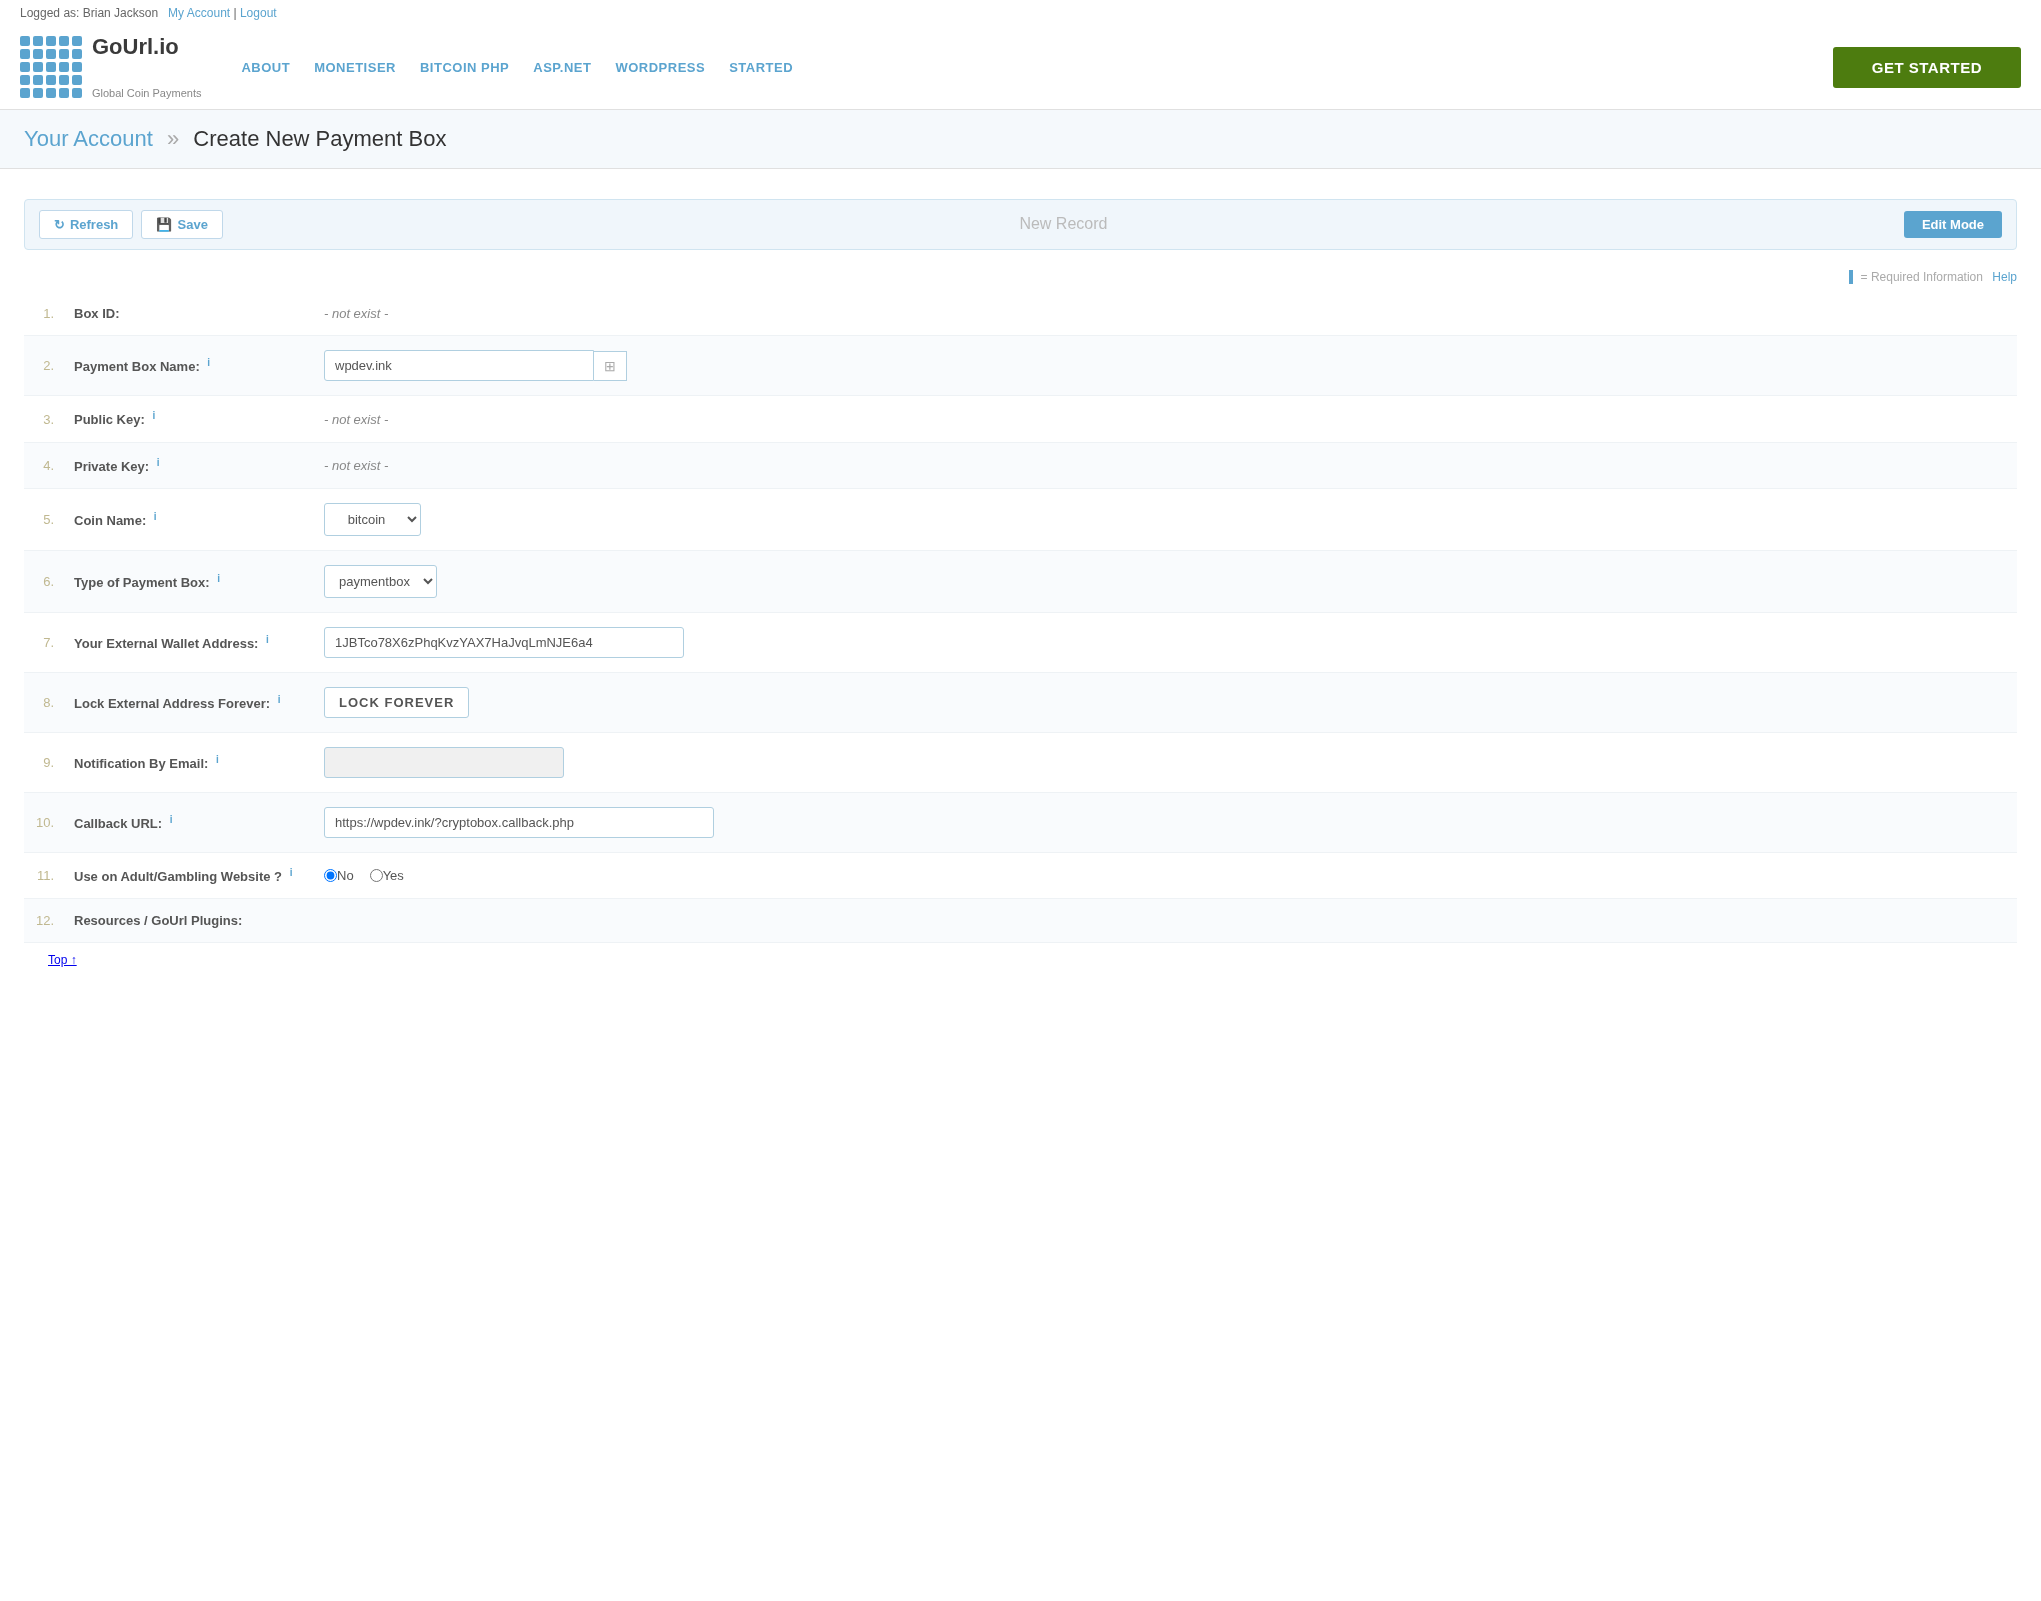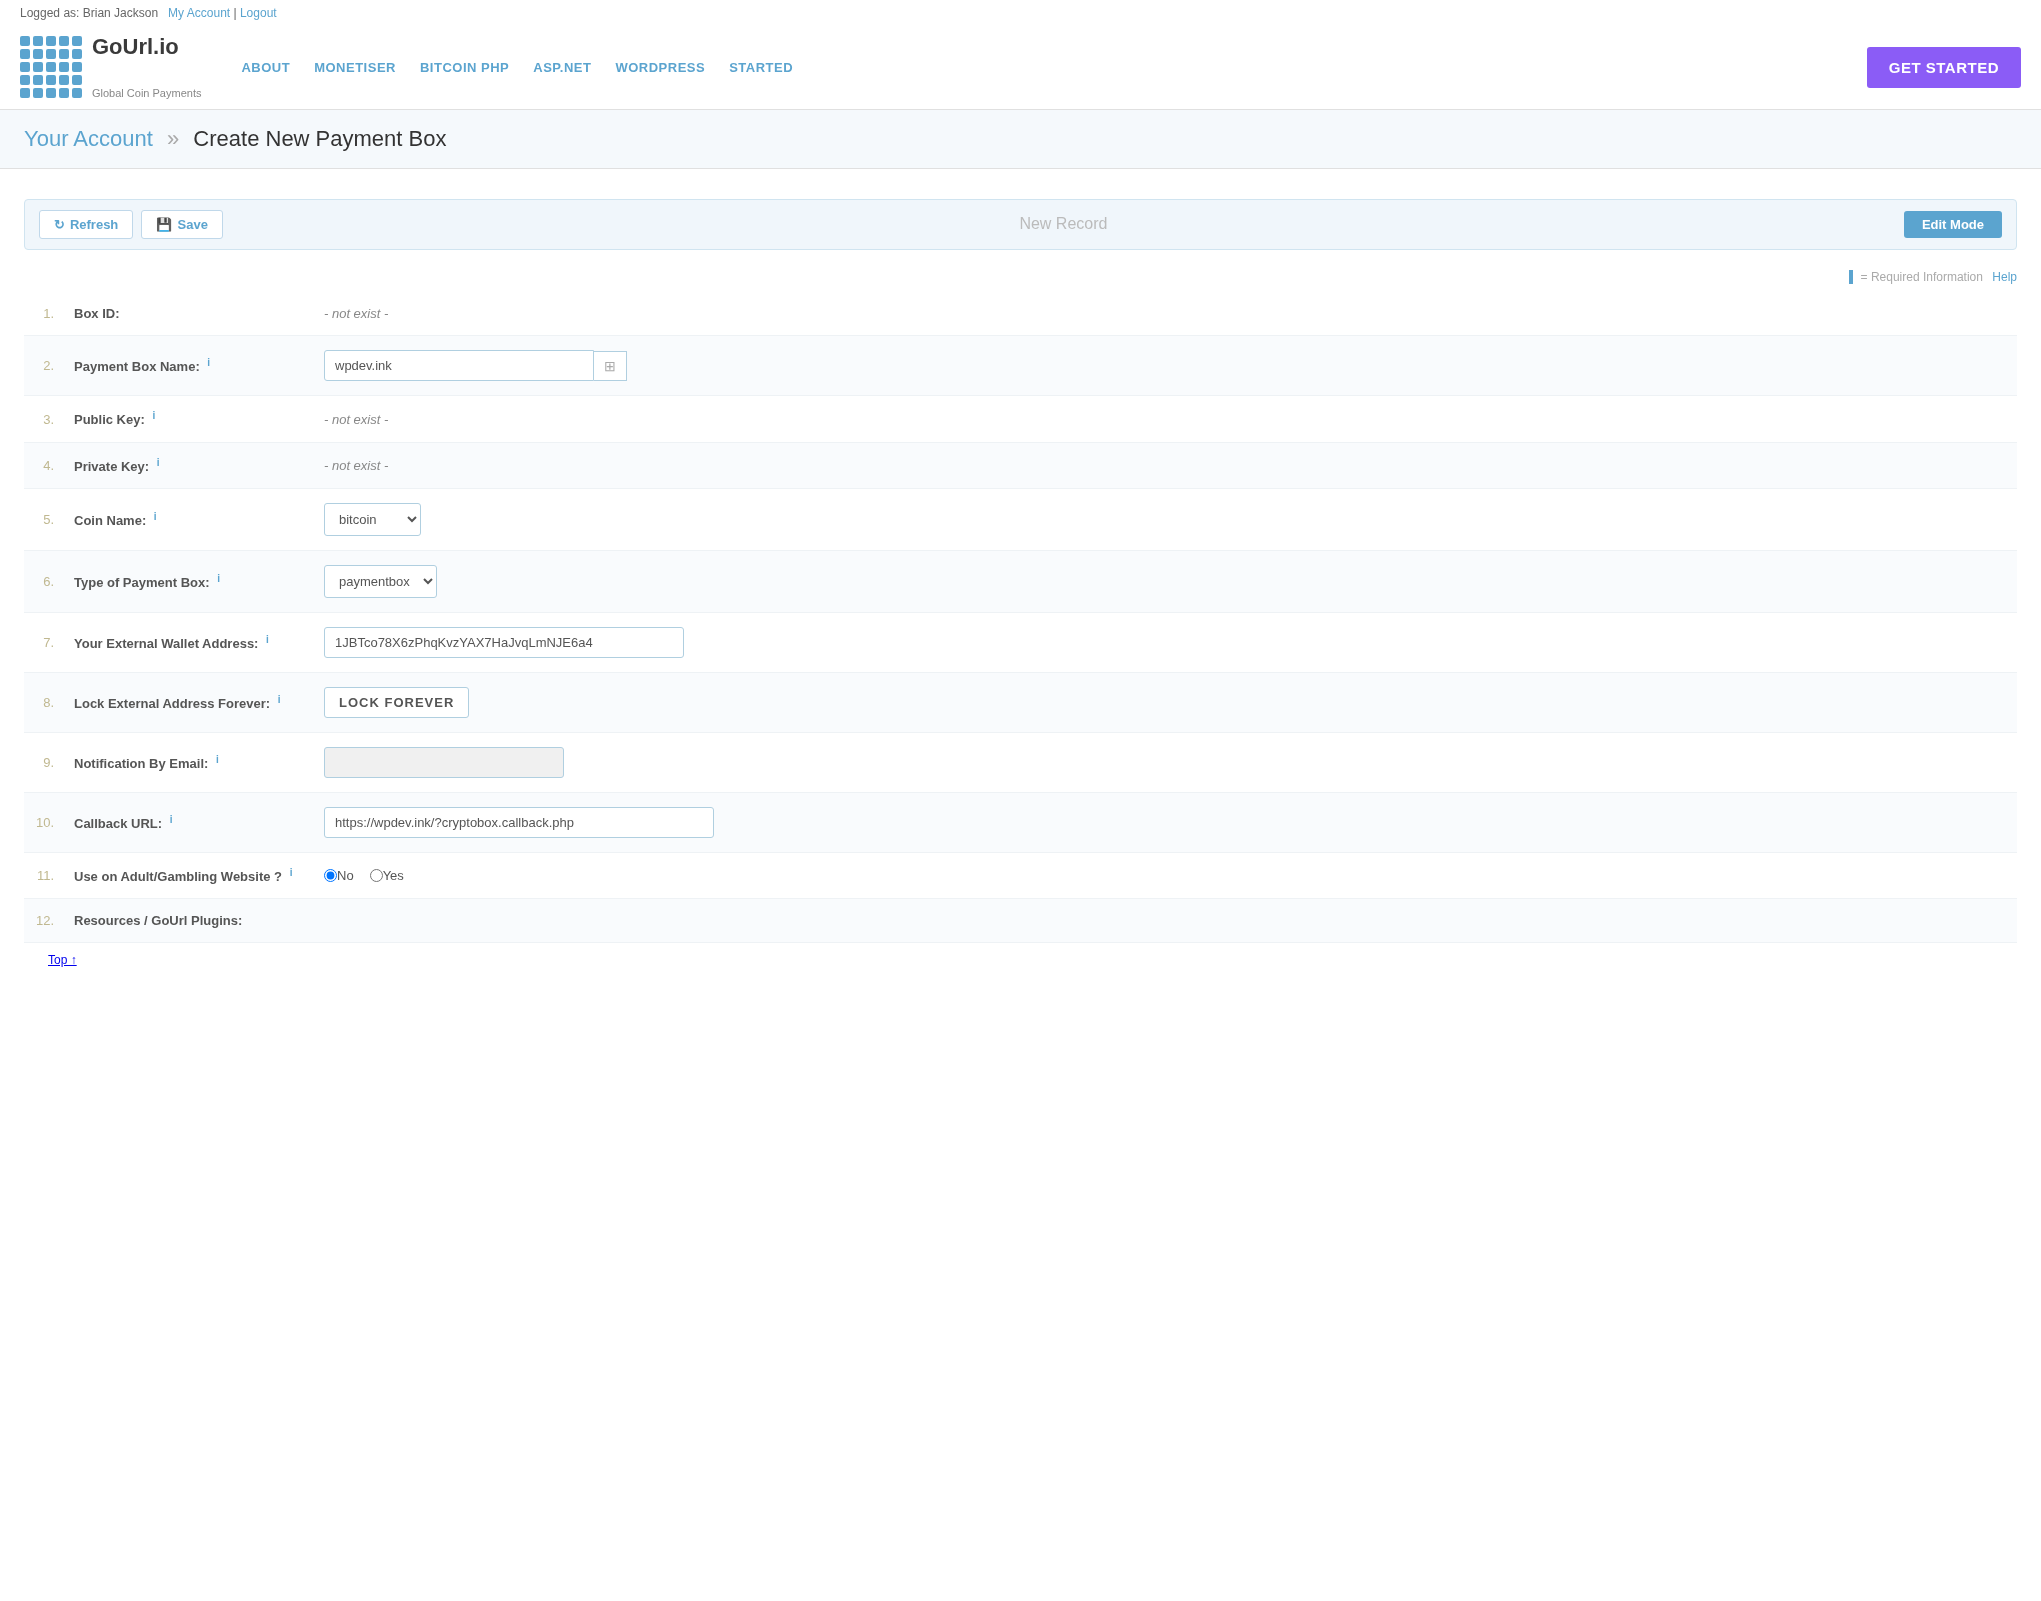--- a/index.html
+++ b/index.html
@@ -11,21 +11,21 @@
     .header-top a { color: #5ba4cf; text-decoration: none; }
     .header-main { display: flex; align-items: center; padding: 8px 0; }
     .logo-area { display: flex; align-items: center; margin-right: 30px; }
     .logo-dots { display: grid; grid-template-columns: repeat(5,10px); gap:3px; margin-right: 10px; }
     .logo-dot { width:10px; height:10px; background:#5ba4cf; border-radius:2px; }
     .logo-text { line-height:1.2; }
     .logo-text .brand { font-size: 22px; font-weight: bold; color: #3a3a3a; }
     .logo-text .sub { font-size: 11px; color: #888; margin-top: 27px; }
     nav { display: flex; align-items: center; gap: 4px; flex: 1; }
     nav a { text-decoration: none; color: #5ba4cf; font-size: 13px; font-weight: 600; letter-spacing: 0.5px; padding: 8px 10px; }
-    .btn-get-started { background: #8b5cf6; color: #fff; border: none; padding: 12px 22px; font-size: 15px; font-weight: bold; cursor: pointer; letter-spacing: 0.5px; border-radius: 3px; margin-left: 10px; }
+    .btn-get-started { background: #4d7c0f; color: #fff; border: none; padding: 12px 39px; font-size: 15px; font-weight: bold; cursor: pointer; letter-spacing: 0.5px; border-radius: 3px; margin-left: 10px; }
 
     
     .page-title-bar { background: #f5f9fc; border-bottom: 1px solid #e0e0e0; padding: 16px 24px; }
     .page-title-bar h1 { font-size: 22px; font-weight: normal; color: #333; }
     .page-title-bar h1 .your-account { color: #5ba4cf; }
     .page-title-bar h1 .separator { color: #aaa; margin: 0 8px; }
 
     
     .main { padding: 30px 24px; }
 
@@ -66,20 +66,21 @@
     .input-icon-btn { background: #fff; border: 1px solid #b0cfe0; border-left: none; padding: 6px 10px; cursor: pointer; color: #aaa; font-size: 14px; }
 
     select {
       border: 1px solid #b0cfe0;
       border-radius: 3px;
       padding: 7px 10px;
       font-size: 13px;
       color: #555;
       background: #fff;
       cursor: pointer;
+      text-align: center;
     }
 
     .wallet-input { width: 360px; }
     .callback-input { width: 390px; }
     .email-input { width: 240px; background: #f0f0f0; color: #bbb; }
 
     .lock-btn { background: #fff; border: 1px solid #b0cfe0; border-radius: 3px; padding: 7px 14px; font-size: 13px; color: #555; cursor: pointer; letter-spacing: 1px; font-weight: 600; }
 
     .radio-group { display: flex; align-items: center; gap: 16px; }
     .radio-group label { display: flex; align-items: center; cursor: pointer; font-size: 13px; color: #555; }

